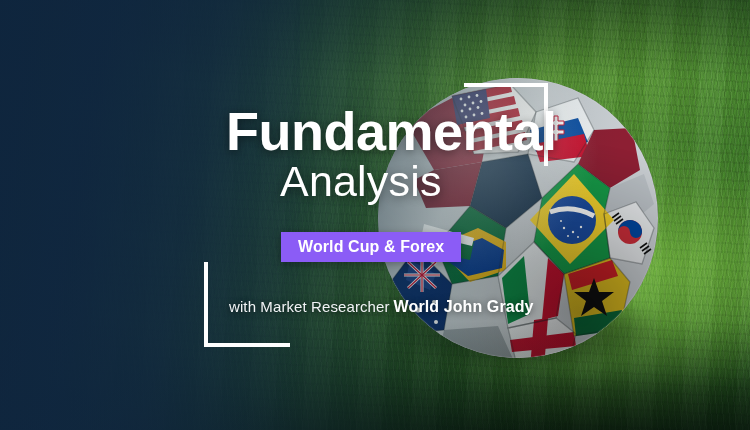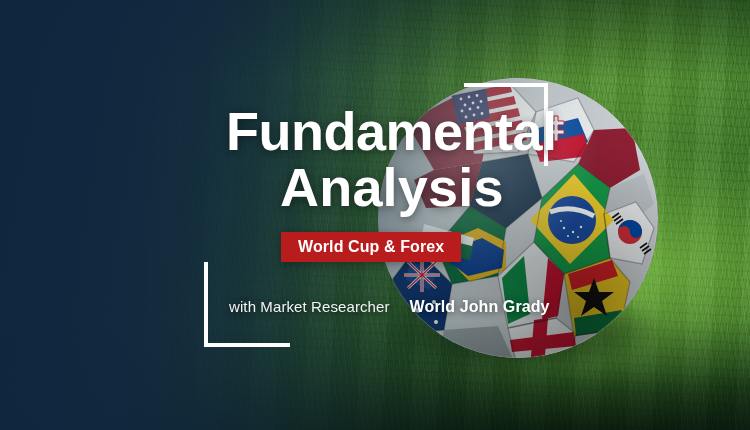--- a/index.html
+++ b/index.html
@@ -163,51 +163,51 @@
     font-weight: 700;
     color: #ffffff;
     letter-spacing: -0.5px;
     text-shadow: 0 2px 10px rgba(0,0,0,0.45);
     white-space: nowrap;
   }
   .title-2 {
     position: absolute;
     left: 280px;
     top: 160px;
-    font-size: 54px;
+    font-size: 43px;
     line-height: 1;
-    font-weight: 700;
+    font-weight: 400;
     color: #ffffff;
     letter-spacing: 0.2px;
     text-shadow: 0 2px 10px rgba(0,0,0,0.45);
     white-space: nowrap;
   }
   .badge {
     position: absolute;
     left: 281px;
     top: 232px;
     height: 30px;
     padding: 0 17px;
     display: flex;
     align-items: center;
-    background: #b91c1c;
+    background: #8b5cf6;
     color: #ffffff;
     font-size: 16px;
     font-weight: 700;
     letter-spacing: 0.1px;
     white-space: nowrap;
     box-shadow: 0 2px 8px rgba(0,0,0,0.30);
   }
   .presenter {
     position: absolute;
     left: 229px;
     top: 298px;
     display: flex;
     align-items: baseline;
-    gap: 20px;
+    gap: 4px;
     white-space: nowrap;
     text-shadow: 0 1px 7px rgba(0,0,0,0.55);
   }
   .presenter .lead {
     font-size: 15px;
     font-weight: 300;
     color: #f1f3f5;
     letter-spacing: 0.1px;
   }
   .presenter .name {

